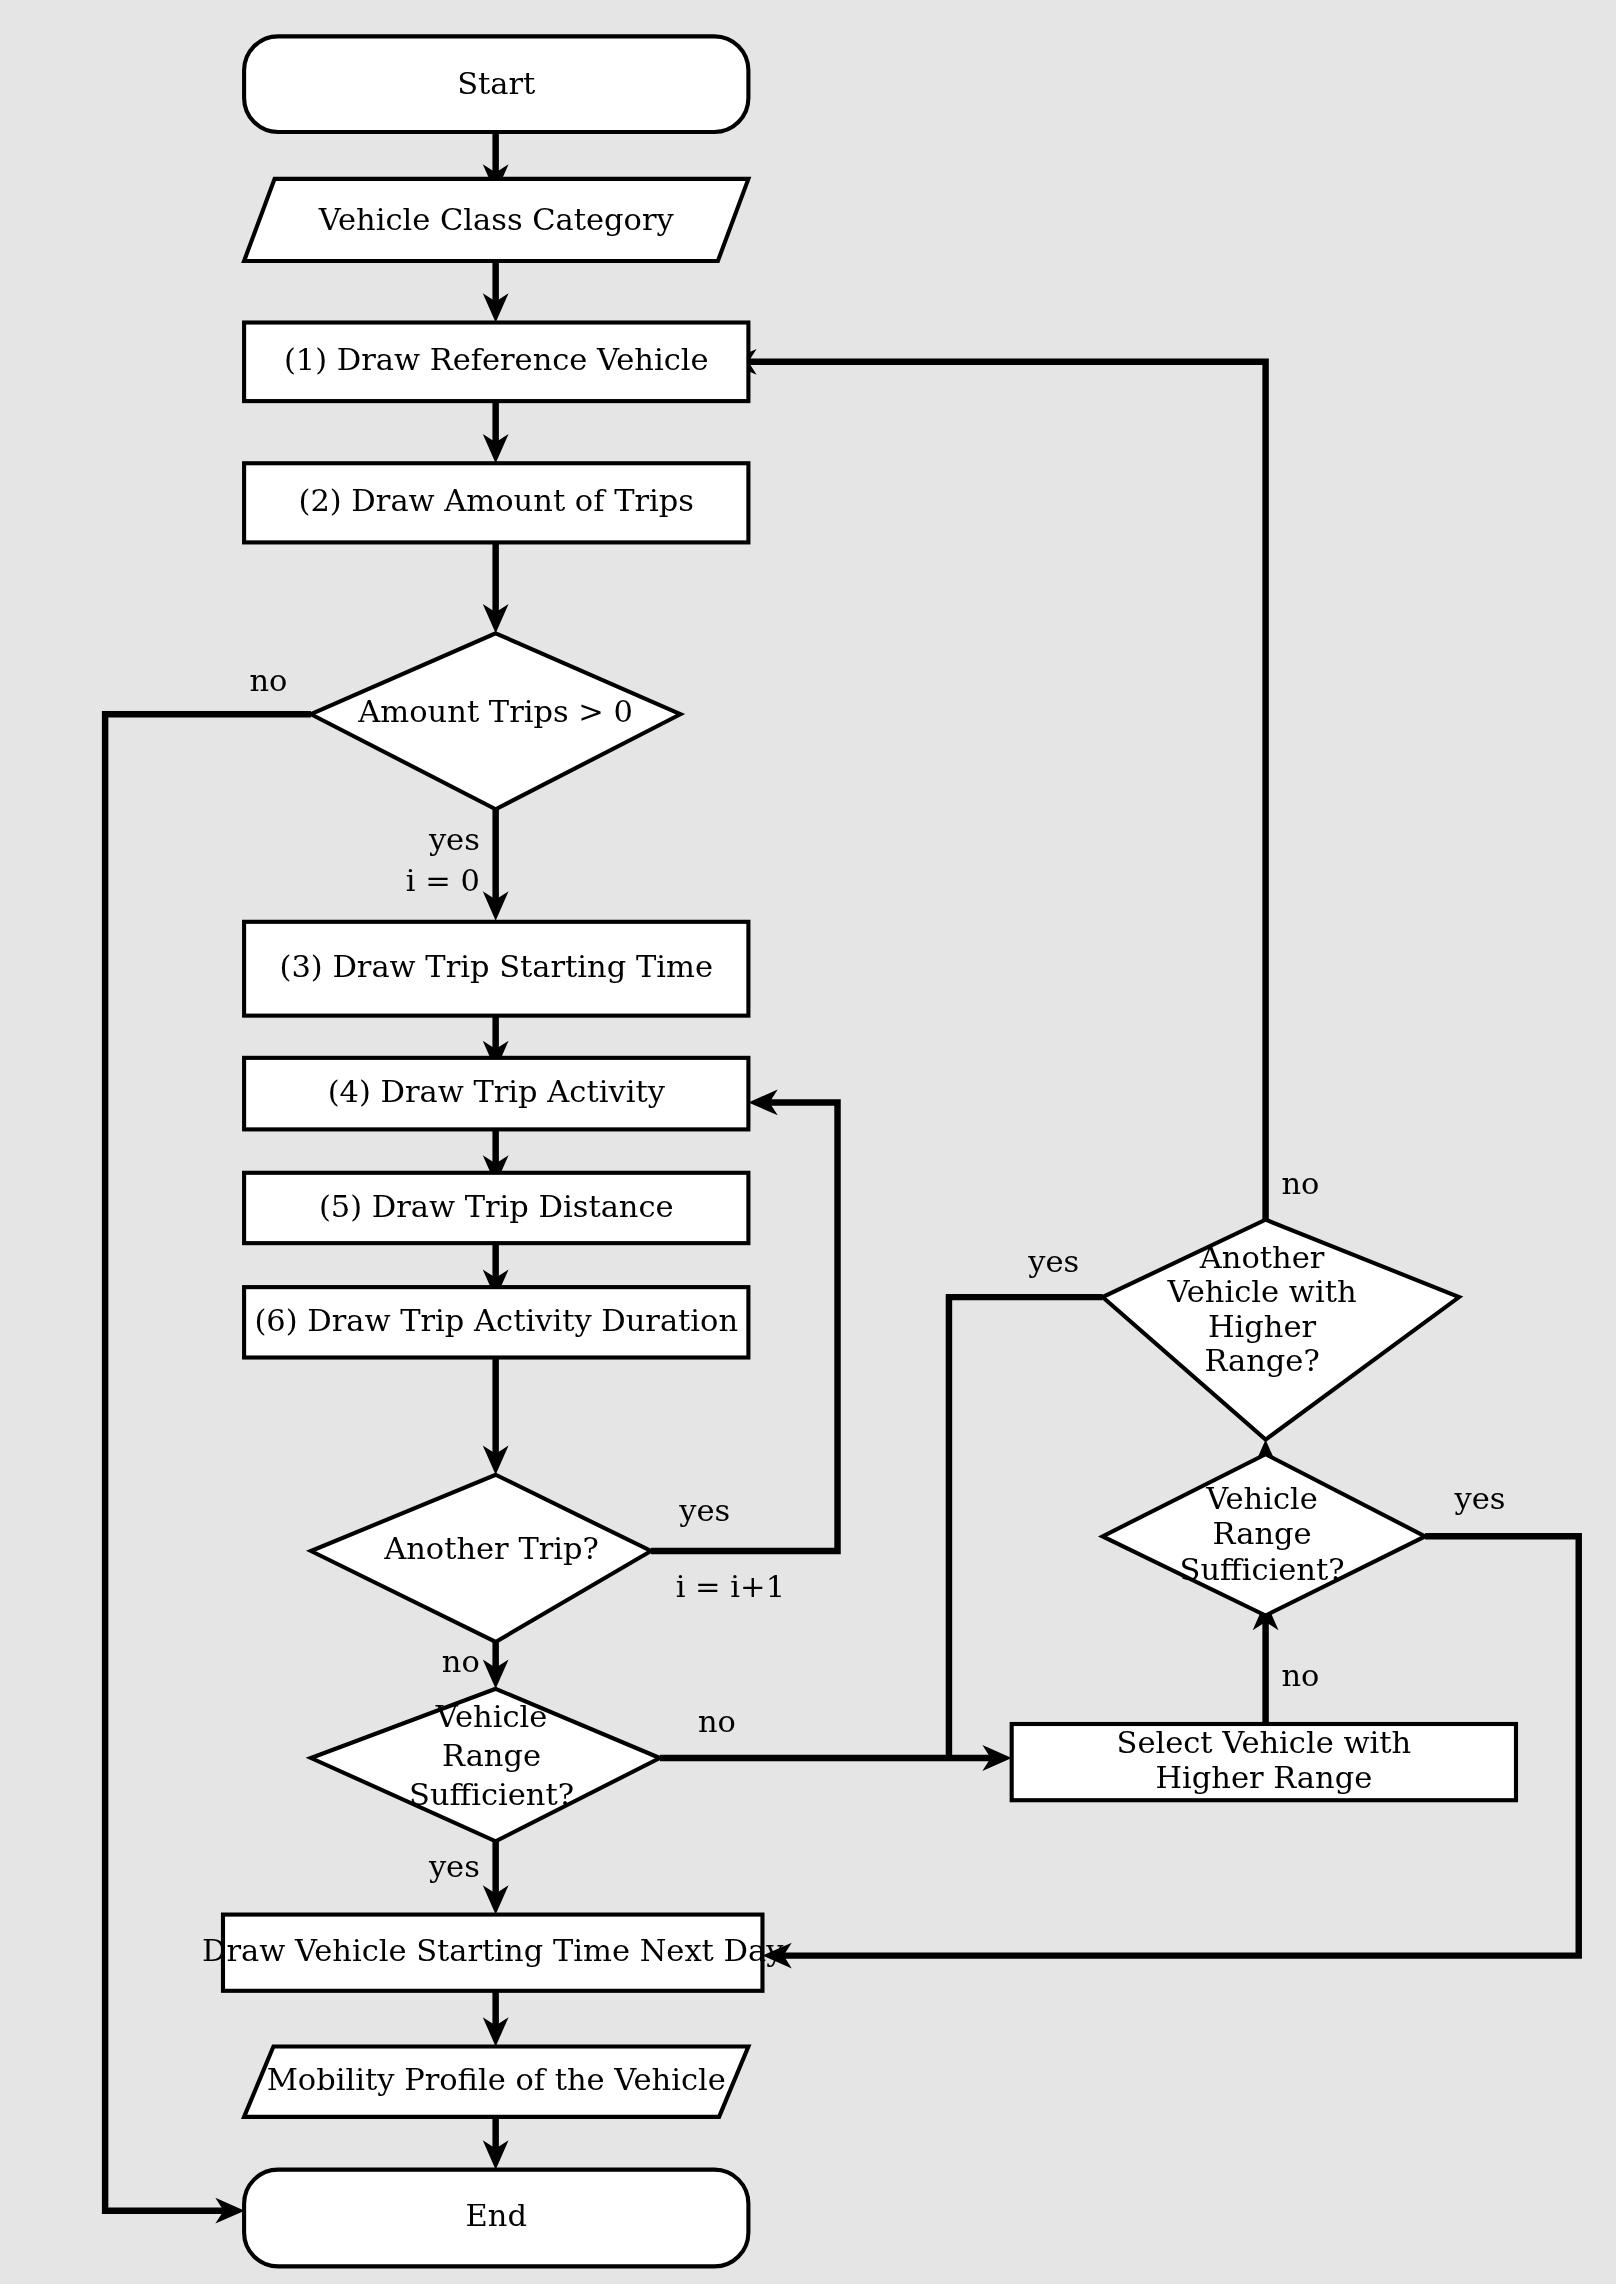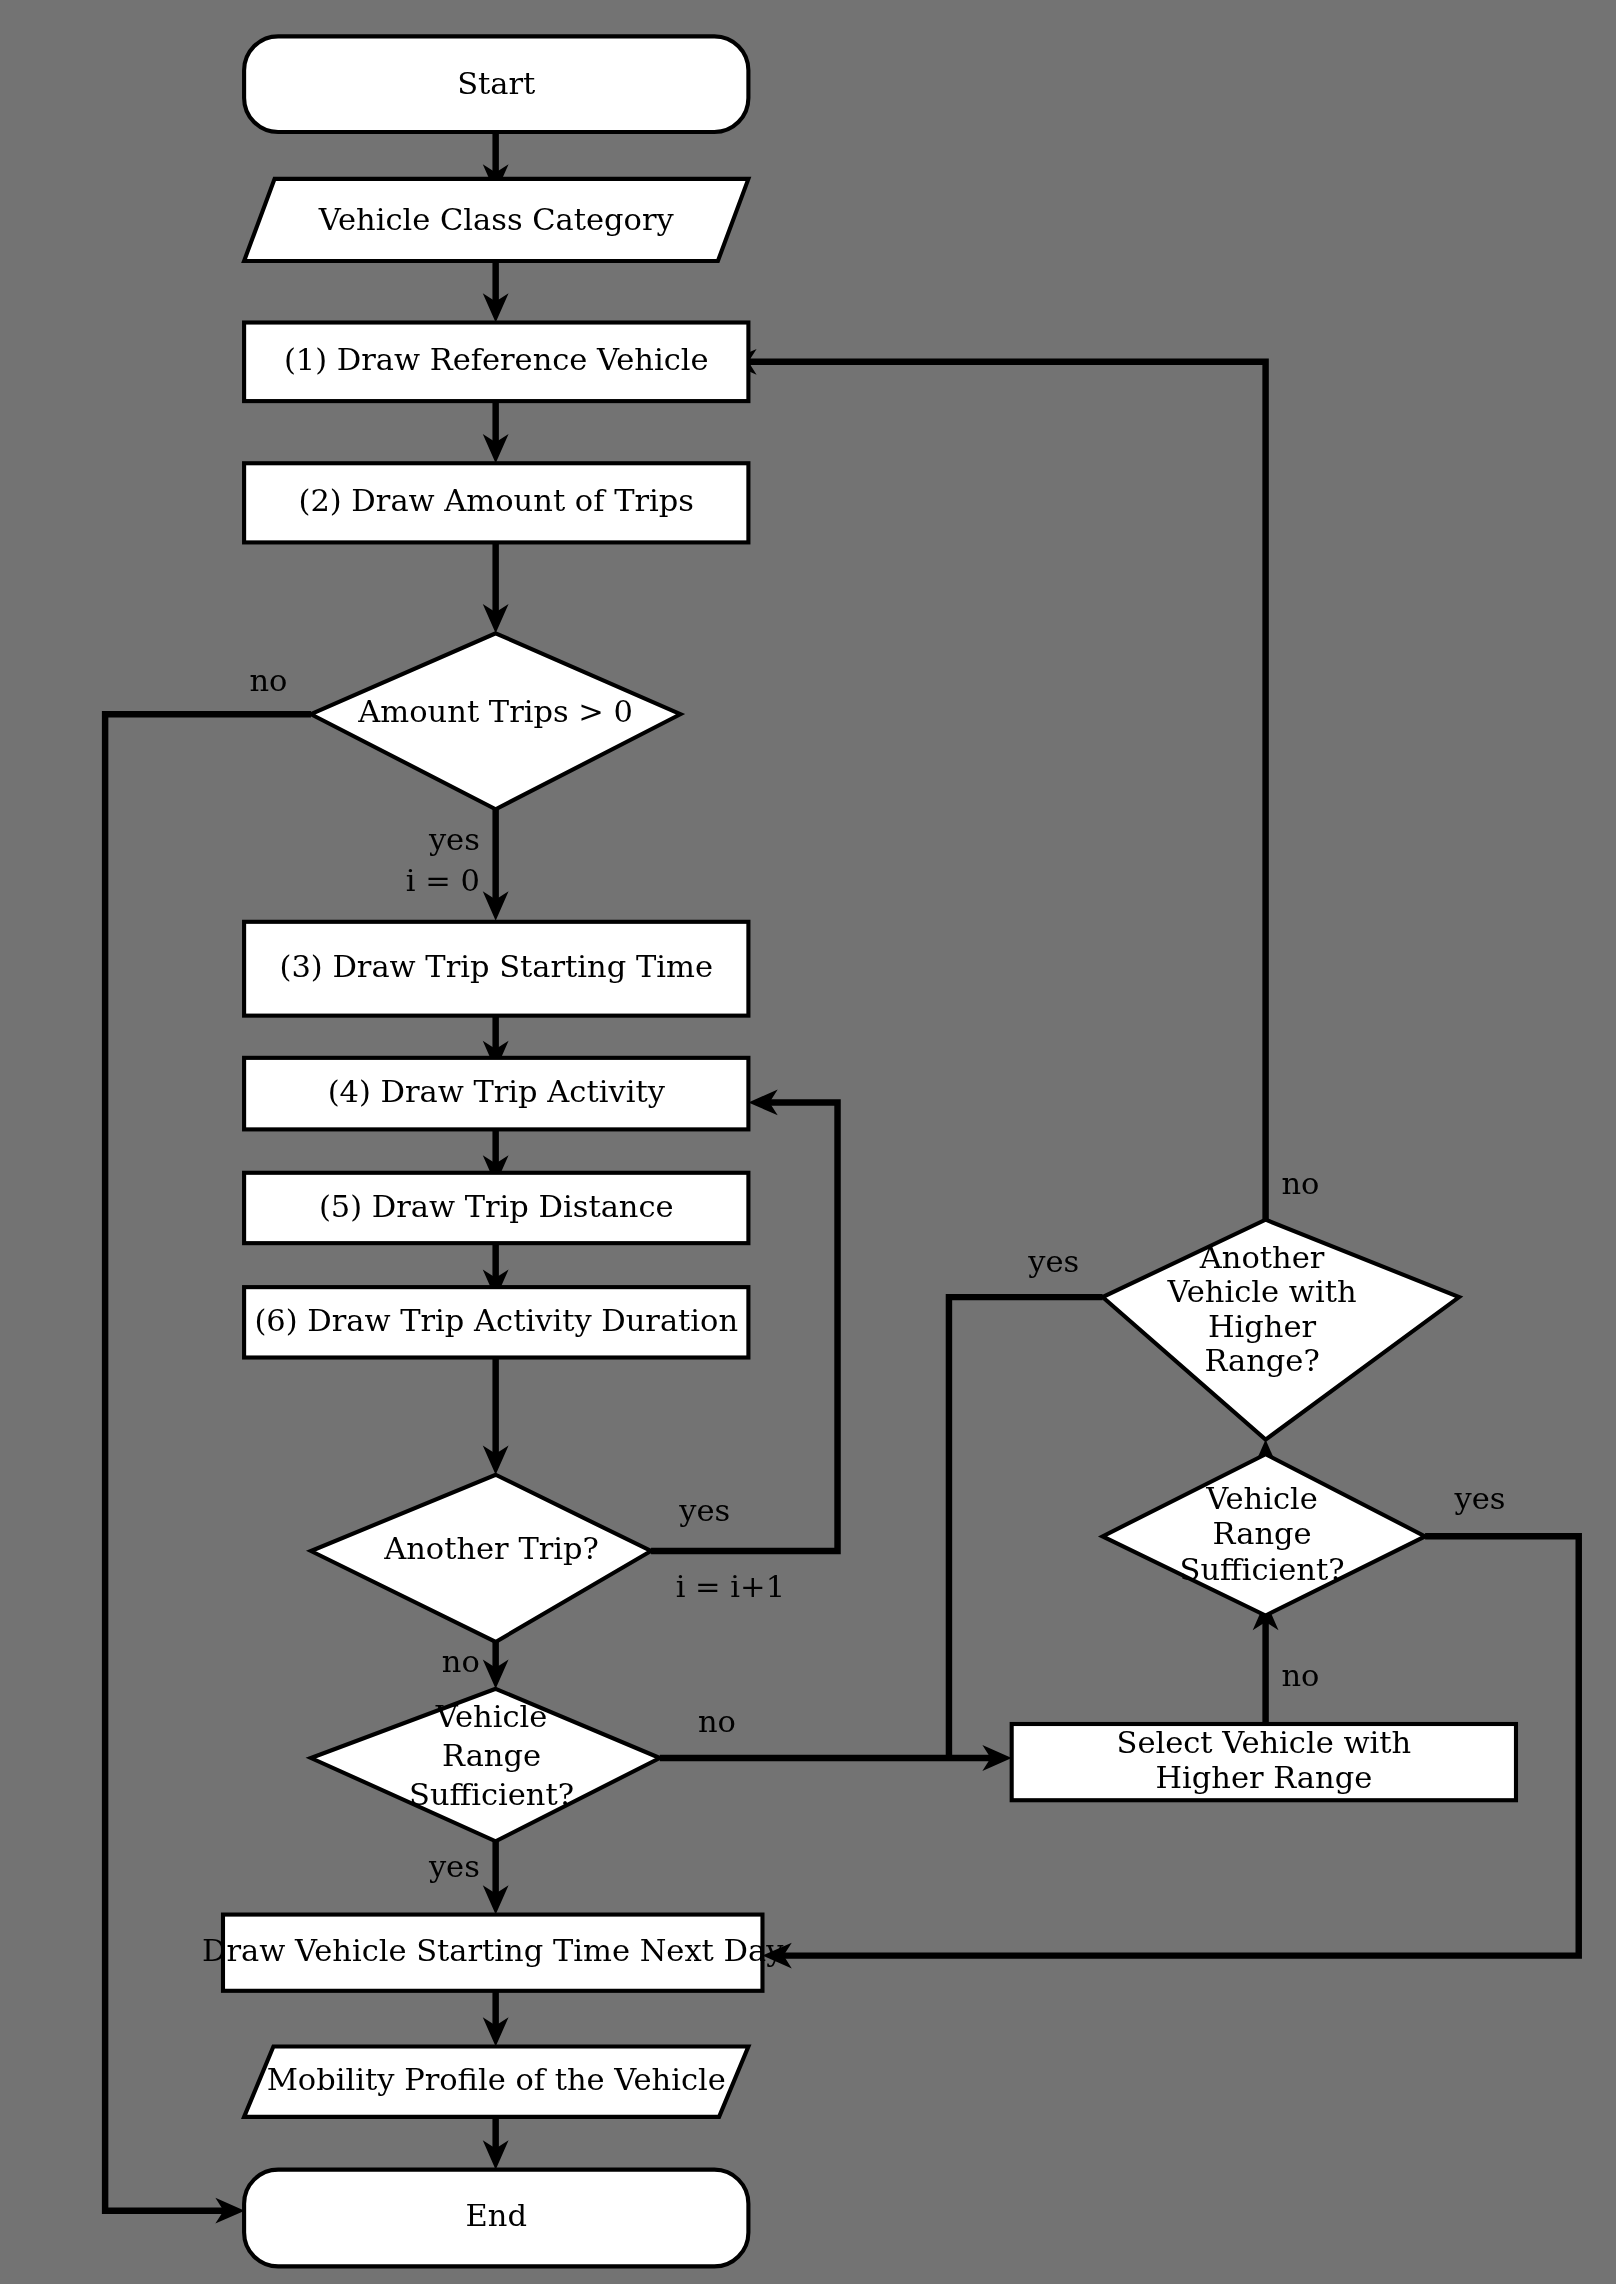--- a/index.html
+++ b/index.html
@@ -4,21 +4,21 @@
 <style>
   html, body {
     margin: 0;
     padding: 0;
     background: #ffffff;
   }
   #page {
     position: relative;
     width: 1617px;
     height: 2284px;
-    background: #737373;
+    background: #e5e5e5;
     font-family: "DejaVu Serif", "Liberation Serif", serif;
     text-align: right;
   }
   svg#flow {
     position: absolute;
     inset: 0;
     width: 1617px;
     height: 2284px;
     display: block;
   }

